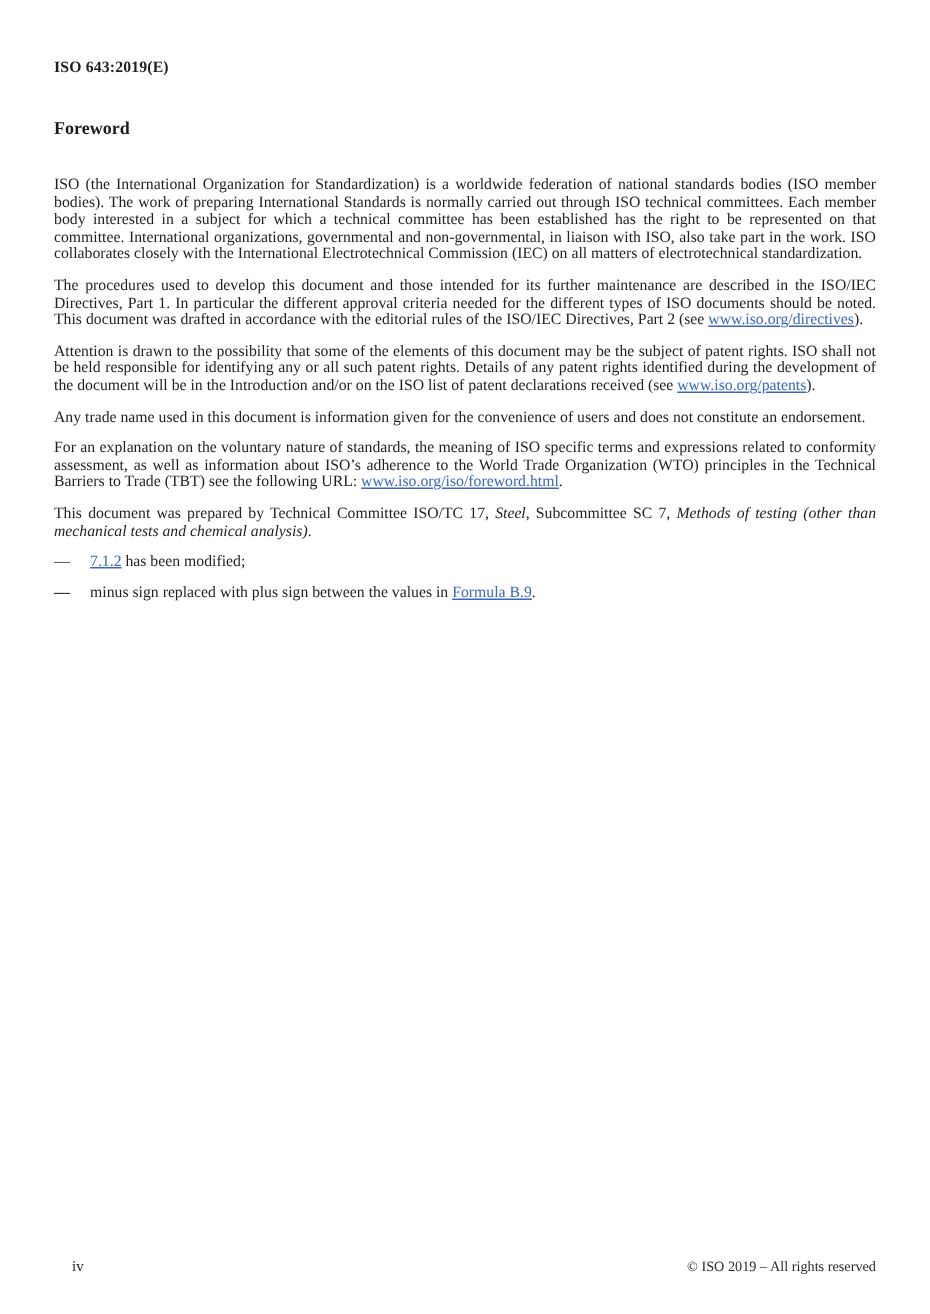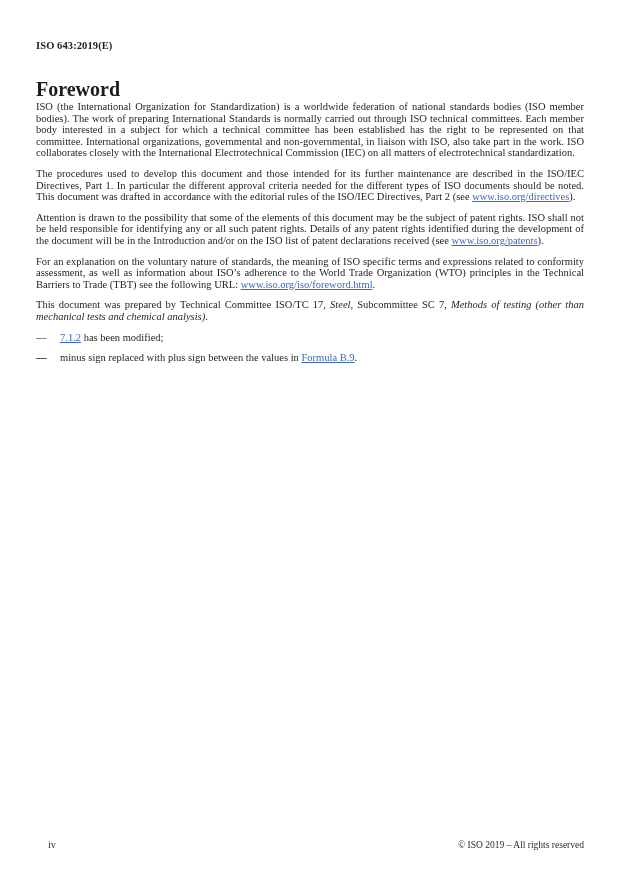--- a/index.html
+++ b/index.html
@@ -17,26 +17,27 @@
     font-family: "Liberation Serif", "DejaVu Serif", serif;
     color: #1f1f1f;
     overflow: hidden;
   }
   .doc-ref {
     font-size: 10.5px;
     font-weight: bold;
     letter-spacing: 0.1px;
   }
   h1.foreword {
-    font-size: 20px;
+    font-size: 12px;
     font-weight: bold;
     margin: 27px 0 0 0;
     color: #1c1c1c;
   }
   .body-text {
+    margin-top: 25px;
     font-size: 10.5px;
     line-height: 11.6px;
   }
   .body-text p.para {
     margin: 0 0 9px 0;
     text-align: justify;
   }
   .body-text div.bullet {
     position: relative;
     margin: 0 0 9px 0;
@@ -78,20 +79,21 @@
 <div class="page">
 
   <div class="doc-ref">ISO 643:2019(E)</div>
 
   <h1 class="foreword">Foreword</h1>
 
   <div class="body-text">
       <p class="para"><span>ISO (the International Organization for Standardization) is a worldwide federation of national standards bodies (ISO member bodies). The work of preparing International Standards is normally carried out through ISO technical committees. Each member body interested in a subject for which a technical committee has been established has the right to be represented on that committee. International organizations, governmental and non-governmental, in liaison with ISO, also take part in the work. ISO collaborates closely with the International Electrotechnical Commission (IEC) on all matters of electrotechnical standardization.</span></p>
       <p class="para"><span>The procedures used to develop this document and those intended for its further maintenance are described in the ISO/IEC Directives, Part 1. In particular the different approval criteria needed for the different types of ISO documents should be noted. This document was drafted in accordance with the editorial rules of the ISO/IEC Directives, Part 2 (see </span><a class="lnk" href="#" style="color: rgb(58, 102, 192);">www.iso.org/directives</a><span>).</span></p>
       <p class="para"><span>Attention is drawn to the possibility that some of the elements of this document may be the subject of patent rights. ISO shall not be held responsible for identifying any or all such patent rights. Details of any patent rights identified during the development of the document will be in the Introduction and/or on the ISO list of patent declarations received (see </span><a class="lnk" href="#" style="color: rgb(58, 102, 192);">www.iso.org/patents</a><span>).</span></p>
+      <p class="para"><span>Any trade name used in this document is information given for the convenience of users and does not constitute an endorsement.</span></p>
       <p class="para"><span>For an explanation on the voluntary nature of standards, the meaning of ISO specific terms and expressions related to conformity assessment, as well as information about ISO’s adherence to the World Trade Organization (WTO) principles in the Technical Barriers to Trade (TBT) see the following URL: </span><a class="lnk" href="#" style="color: rgb(58, 102, 192);">www.iso.org/iso/foreword.html</a><span>.</span></p>
       <p class="para"><span>This document was prepared by Technical Committee ISO/TC 17, </span><em>Steel</em><span>, Subcommittee SC 7, </span><em>Methods of testing (other than mechanical tests and chemical analysis)</em><span>.</span></p>
       <div class="bullet"><span class="dash">—</span><span class="bullet-text"><a class="lnk" href="#" style="color: rgb(58, 102, 192);">7.1.2</a><span> has been modified;</span></span></div>
       <div class="bullet"><span class="dash">—</span></div>
       <div class="bullet"><span class="dash">—</span><span class="bullet-text"><span>minus sign replaced with plus sign between the values in </span><a class="lnk" href="#" style="color: rgb(58, 102, 192);">Formula B.9</a><span>.</span></span></div>
     </div>
 
   <div class="footer">
     <span class="page-num">iv</span>
     <span class="copyright">© ISO 2019 – All rights reserved</span>

